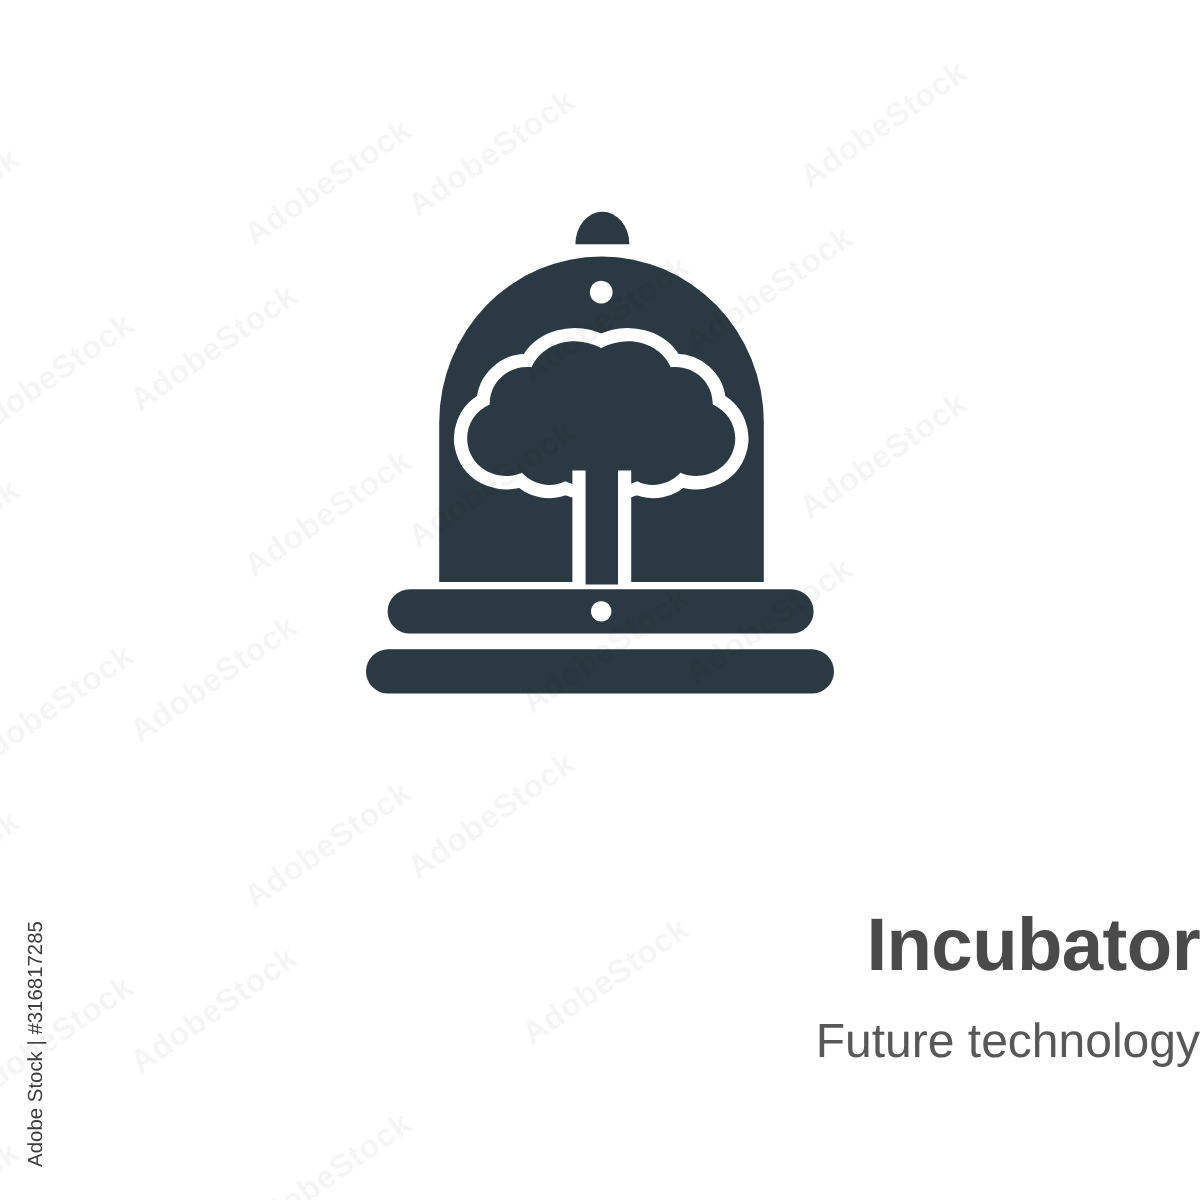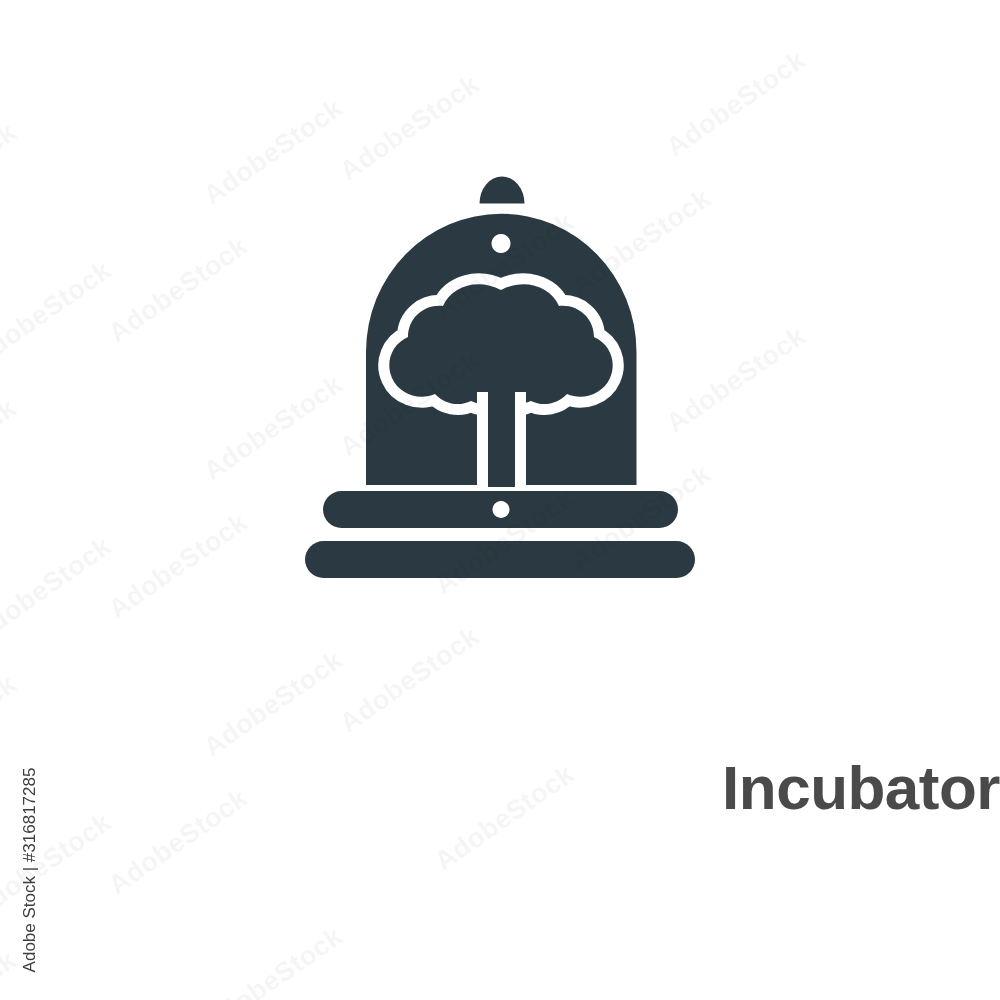--- a/index.html
+++ b/index.html
@@ -169,20 +169,21 @@
                a 18.5 18.5 0 0 1 0 -37 Z
                M 501 501
                a 8.5 8.5 0 1 0 0.01 0 Z"></path>
 
       <rect x="305" y="541" width="390" height="37" rx="18.5" ry="18.5" fill="#2b3a42"></rect>
     </svg>
   </div>
 
   <div id="caption-block">
     <div id="title-text">Incubator</div>
+    <div id="subtitle-text">Future technology</div>
   </div>
 
   <div id="watermark-layer">
       <div class="wm-row" style="transform: rotate(-35deg); left: -360px; top: 96px;"></div>
       <div class="wm-row" style="transform: rotate(-35deg); left: -265px; top: 234px;"><span>AdobeStock</span></div>
       <div class="wm-row" style="transform: rotate(-35deg); left: -360px; top: 372px;"><span>AdobeStock</span><span>AdobeStock</span></div>
       <div class="wm-row" style="transform: rotate(-35deg); left: -265px; top: 510px;"><span>AdobeStock</span><span>AdobeStock</span><span>AdobeStock</span></div>
       <div class="wm-row" style="transform: rotate(-35deg); left: -360px; top: 648px;"><span>AdobeStock</span><span>AdobeStock</span><span>AdobeStock</span><span>AdobeStock</span></div>
       <div class="wm-row" style="transform: rotate(-35deg); left: -265px; top: 786px;"><span>AdobeStock</span><span>AdobeStock</span><span>AdobeStock</span><span>AdobeStock</span><span>AdobeStock</span></div>
       <div class="wm-row" style="transform: rotate(-35deg); left: -360px; top: 924px;"><span>AdobeStock</span><span>AdobeStock</span><span>AdobeStock</span><span>AdobeStock</span><span>AdobeStock</span></div>

